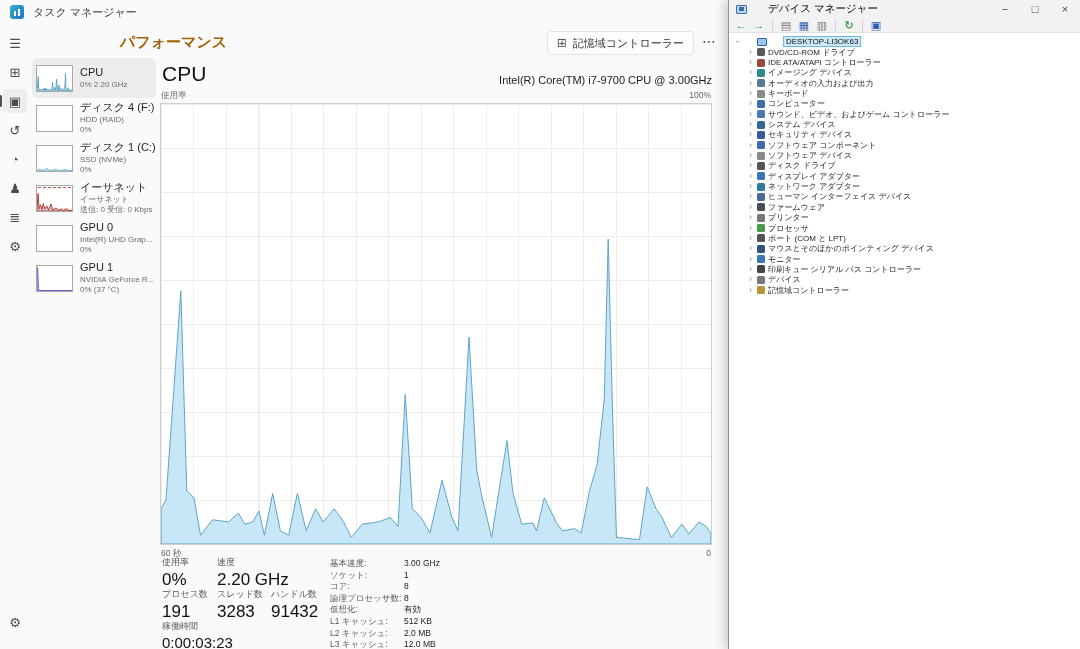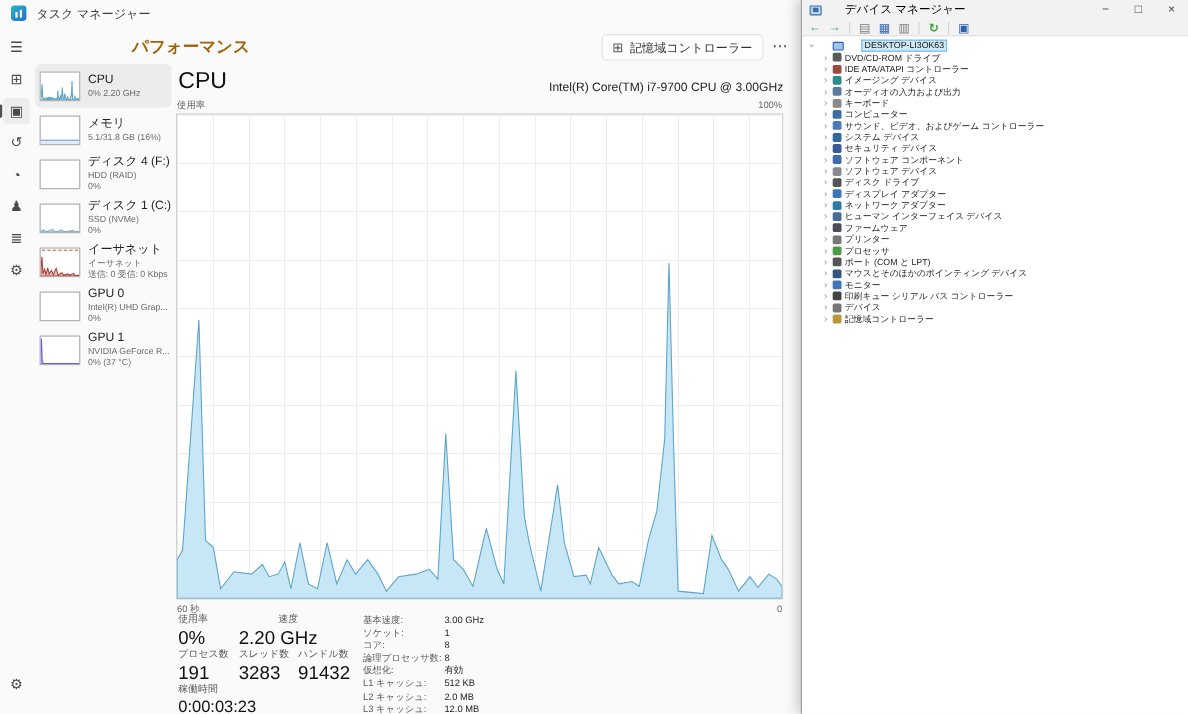--- a/index.html
+++ b/index.html
@@ -161,29 +161,20 @@
             <svg viewBox="0 0 100 100" preserveAspectRatio="none">
               <polygon points="0.0,92.0 0.9,90.0 3.6,42.5 4.7,88.0 6.0,89.5 7.2,98.0 9.4,94.5 12.3,95.0 14.1,93.0 15.2,95.5 16.7,95.0 17.8,92.5 18.8,98.0 20.3,88.5 21.7,97.0 23.2,98.0 24.8,88.5 26.4,97.0 28.1,92.0 29.5,95.0 31.5,92.0 33.2,95.0 34.6,98.5 36.6,95.5 39.5,95.0 41.7,94.0 43.1,96.0 44.4,66.0 45.7,92.0 47.3,94.0 48.9,97.5 51.1,85.5 52.9,94.0 54.0,97.0 56.0,53.0 57.4,83.0 58.2,88.5 60.1,98.5 62.9,76.5 64.0,88.5 65.6,95.5 67.6,95.2 68.3,97.0 69.7,89.5 71.9,95.2 73.0,97.0 75.2,96.5 76.4,97.5 77.9,88.0 79.3,82.0 80.6,67.0 81.3,30.7 82.1,70.0 82.8,98.5 87.0,99.0 88.4,87.0 90.0,92.0 91.1,94.0 92.8,98.5 94.7,95.5 96.0,97.7 97.8,95.0 99.1,96.0 100.0,97.5 100,100 0,100" fill="#c7e6f6" stroke="#5ea5c8" stroke-width="1" vector-effect="non-scaling-stroke"></polygon>
             </svg>
           </div>
           <div class="sb-text">
             <div class="sb-title">CPU</div>
             <div class="sb-sub">0% 2.20 GHz</div>
           </div>
         </div>
         <div class="sb-item">
-          <div class="thumb">
-            <div class="mem-band" style="height: 16%;"></div>
-          </div>
-          <div class="sb-text">
-            <div class="sb-title">メモリ</div>
-            <div class="sb-sub">5.1/31.8 GB (16%)</div>
-          </div>
-        </div>
-        <div class="sb-item">
           <div class="thumb"></div>
           <div class="sb-text">
             <div class="sb-title">ディスク 4 (F:)</div>
             <div class="sb-sub">HDD (RAID)</div>
             <div class="sb-sub">0%</div>
           </div>
         </div>
         <div class="sb-item">
           <div class="thumb">
             <svg viewBox="0 0 100 100" preserveAspectRatio="none">
@@ -242,21 +233,21 @@
         </svg>
       </div>
     <div class="axis-label" id="lbl-60s">60 秒</div>
     <div class="axis-label" id="lbl-0">0</div>
 
     <div class="stats-grid" id="stats-grid">
         <div class="stat-cell" style="grid-area: 1 / 1;">
           <div class="stat-label">使用率</div>
           <div class="stat-value">0%</div>
         </div>
-        <div class="stat-cell" style="grid-area: 1 / 2; text-align: right;">
+        <div class="stat-cell" style="grid-area: 1 / 2;">
           <div class="stat-label">速度</div>
           <div class="stat-value">2.20 GHz</div>
         </div>
         <div class="stat-cell" style="grid-area: 2 / 1;">
           <div class="stat-label">プロセス数</div>
           <div class="stat-value">191</div>
         </div>
         <div class="stat-cell" style="grid-area: 2 / 2;">
           <div class="stat-label">スレッド数</div>
           <div class="stat-value">3283</div>

